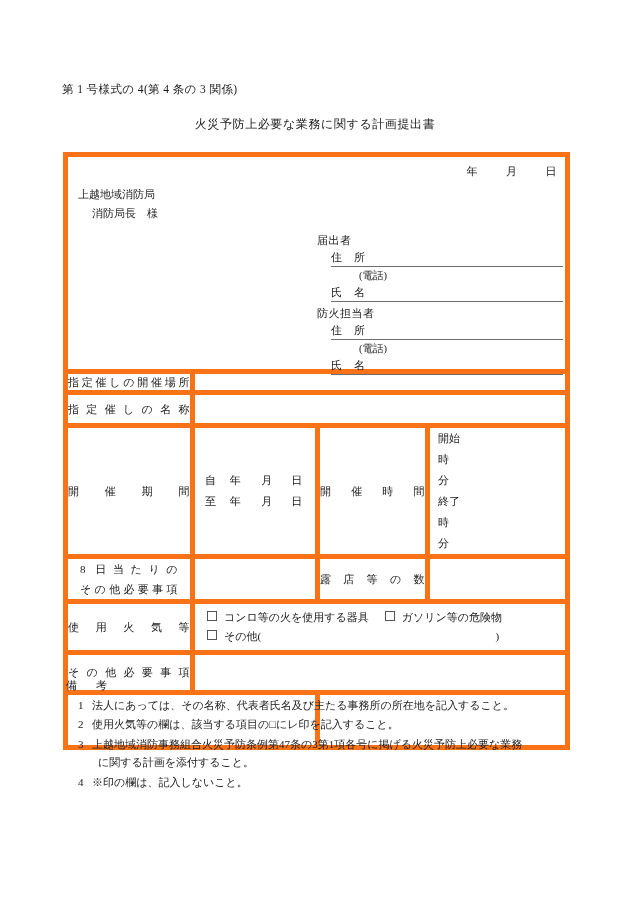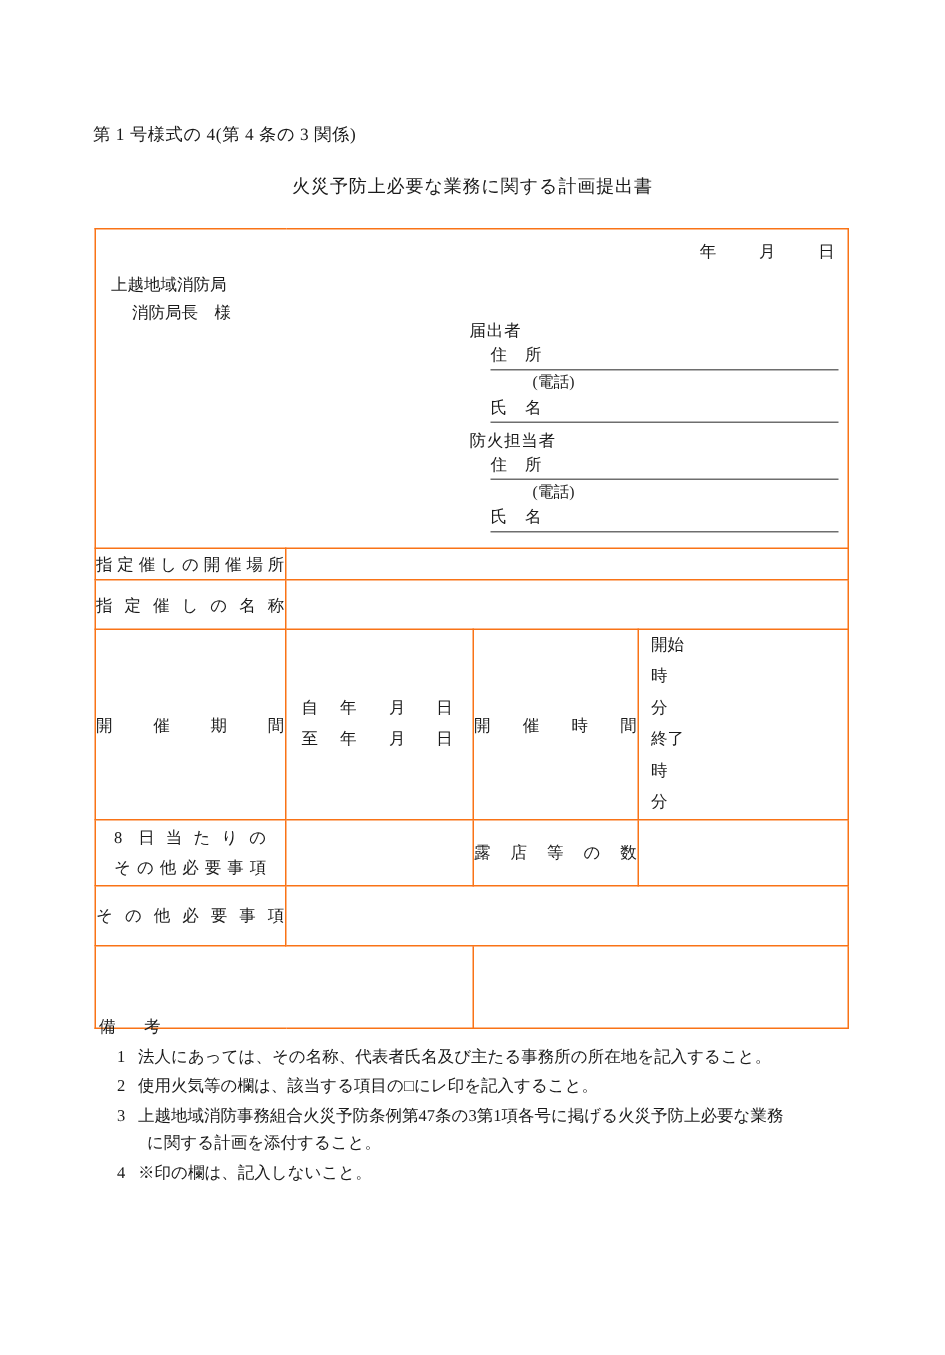--- a/index.html
+++ b/index.html
@@ -44,21 +44,21 @@
   .form-table {
     position: absolute;
     left: 63px;
     top: 152px;
     width: 502px;
     border-collapse: collapse;
     table-layout: fixed;
     font-size: 11px;
   }
   .form-table td {
-    border: 1px solid #f97316;
+    border: 5px solid #f97316;
     padding: 0;
     vertical-align: middle;
   }
 
   
   .addr-cell {
     height: 212px;
     position: relative;
     vertical-align: top;
   }
@@ -78,21 +78,21 @@
     left: 10px;
     top: 28px;
     font-size: 11px;
     line-height: 19px;
   }
   .addressee .l2 { padding-left: 14px; }
 
   .applicant-block {
     position: absolute;
     left: 249px;
-    top: 60px;
+    top: 76px;
     width: 246px;
     font-size: 11px;
   }
   .blk-title {
     margin-bottom: 1px;
     letter-spacing: .5px;
   }
   .fld {
     margin-left: 14px;
     border-bottom: 1px solid #6e6e6e;
@@ -307,20 +307,33 @@
       <tr class="r-atten">
         <td class="lab two-line">
           <div class="lab-spread" style="padding:0 12px">8 日当たりの</div>
           <div class="lab-spread" style="padding:0 12px">その他必要事項</div>
         </td>
         <td></td>
         <td class="lab lab-spread">露店等の数</td>
         <td></td>
       </tr>
 
+      <tr class="r-fire">
+        <td class="lab lab-spread">使用火気等</td>
+        <td colspan="3">
+          <div class="fire-inner">
+            <div>
+              <span><span class="cb"></span><span>コンロ等の火を使用する器具</span></span><span class="fire-opt2"><span class="cb"></span><span>ガソリン等の危険物</span></span>
+            </div>
+            <div>
+              <span><span class="cb"></span><span>その他(</span></span><span class="other-paren">)</span>
+            </div>
+          </div>
+        </td>
+      </tr>
 
       <tr class="r-other">
         <td class="lab lab-spread">その他必要事項</td>
         <td colspan="3"></td>
       </tr>
 
 
       <tr class="r-mark-bd">
         <td colspan="2"></td>
         <td colspan="2"></td>

